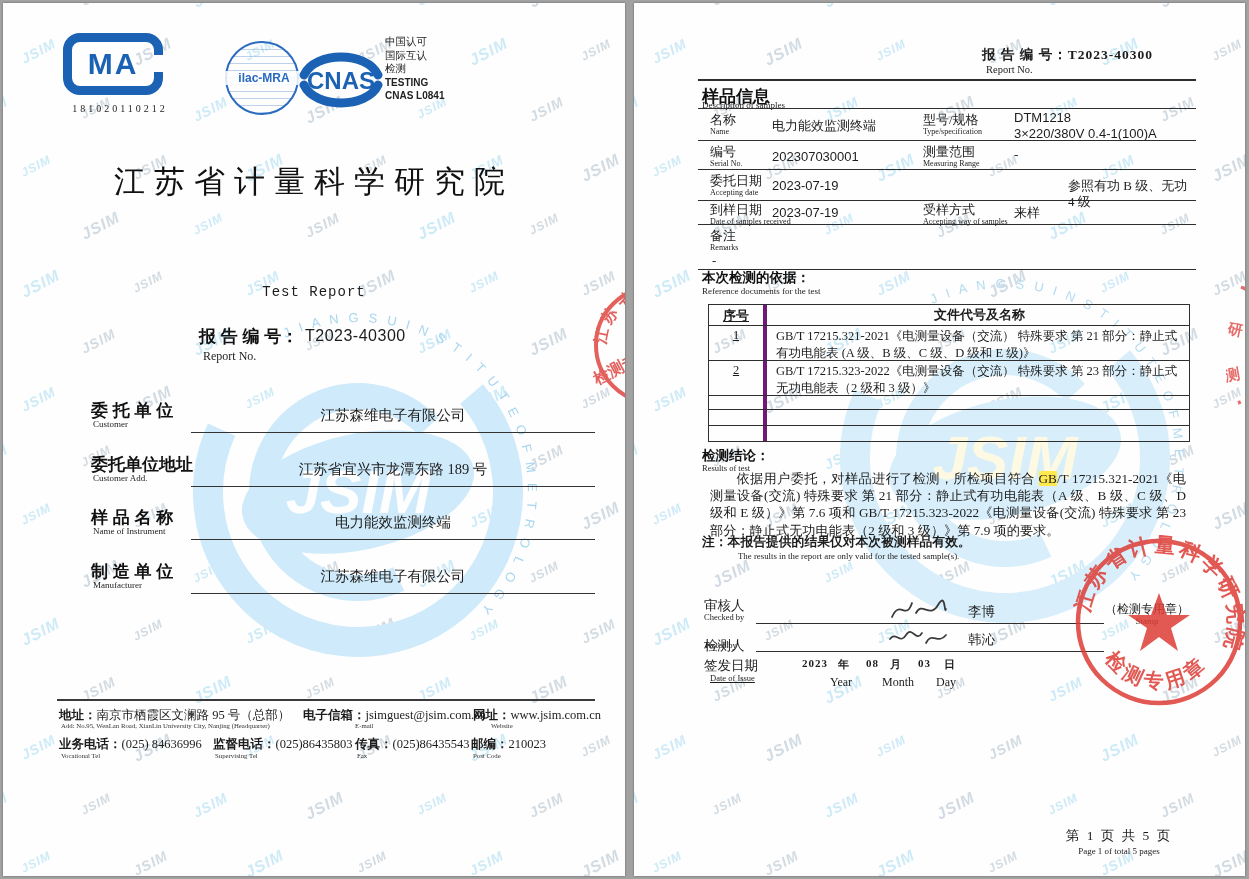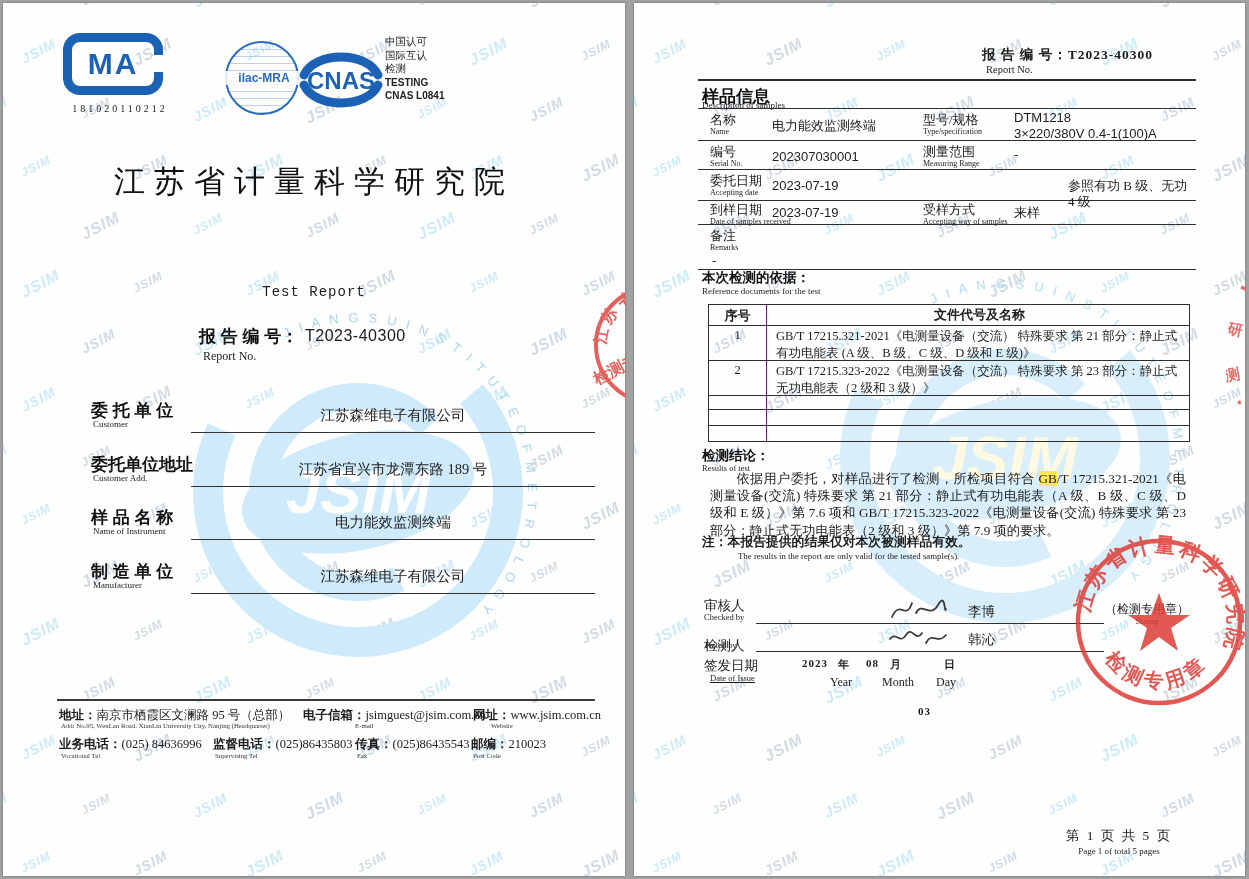--- a/index.html
+++ b/index.html
@@ -56,21 +56,21 @@
   .srow { position:relative; border-bottom:1px solid #2e2e2e; }
   .cell-l { position:absolute; left:12px; top:3px; }
   .cell-lv { position:absolute; left:74px; top:8px; font-size:13px; }
   .cell-r { position:absolute; left:225px; top:3px; width:150px; }
   .cell-rv { position:absolute; left:316px; top:6px; font-size:13px; line-height:16px; }
   .lab-cn { font-size:13px; line-height:15px; display:block; }
   .lab-en { font-size:8px; line-height:9px; display:block; color:#222; }
   .rtable { position:absolute; left:74px; top:301px; width:482px; border:1.3px solid #2e2e2e; }
   .rrow { display:flex; border-top:1px solid #2e2e2e; }
   .rrow:first-child { border-top:none; }
-  .rc1 { width:58px; border-right:1px solid #701a75; text-align:center; font-size:12.5px; padding-top:2px; }
+  .rc1 { width:58px; border-right:4px solid #701a75; text-align:center; font-size:12.5px; padding-top:2px;text-decoration:underline; }
   .rc2 { flex:1; font-size:12.5px; line-height:16.5px; padding:2px 6px 2px 9px; }
   .rhead { font-weight:700; font-size:13px; text-align:center; }
   .concl { left:76px; top:467px; width:476px; font-size:13.2px; line-height:17.2px; text-indent:2em; text-align:justify; }
   .hl { background:#ffe94f; }
   .note-cn { left:68px; top:531px; font-weight:700; font-size:12.8px; }
   .note-en { left:104px; top:548px; font-size:8.8px; }
   .sig-label-cn { font-size:13.5px; }
   .sig-label-en { font-size:8.5px; }
   .sig-line { position:absolute; left:122px; width:348px; border-bottom:1.2px solid #2e2e2e; height:27px; }
   .sig-name { position:absolute; left:212px; top:6px; font-size:13.5px; }
@@ -510,21 +510,21 @@
         </div>
       </div>
 
       <div class="abs" style="left:0;top:652px;width:100%;height:34px;">
         <span class="abs sig-label-cn" style="left:70px;top:2px;">签发日期</span>
         <span class="abs sig-label-en" style="left:76px;top:18px;text-decoration:underline;">Date of Issue</span>
         <span class="abs issue-val" style="left:168px;top:2px;">2023</span>
         <span class="abs issue-val" style="left:204px;top:2px;">年</span>
         <span class="abs issue-val" style="left:232px;top:2px;">08</span>
         <span class="abs issue-val" style="left:256px;top:2px;">月</span>
-        <span class="abs issue-val" style="left:284px;top:2px;margin-top:48px;">03</span>
+        <span class="abs issue-val" style="left:284px;top:2px;">03</span>
         <span class="abs issue-val" style="left:310px;top:2px;">日</span>
         <span class="abs issue-sub" style="left:196px;top:20px;">Year</span>
         <span class="abs issue-sub" style="left:248px;top:20px;">Month</span>
         <span class="abs issue-sub" style="left:302px;top:20px;">Day</span>
       </div>
 
       <div class="abs stamp-ph-cn">（检测专用章）</div>
       <div class="abs stamp-ph-en">Stamp</div>
 
       <div class="abs pgfoot-cn">第 1 页  共 5 页</div>

